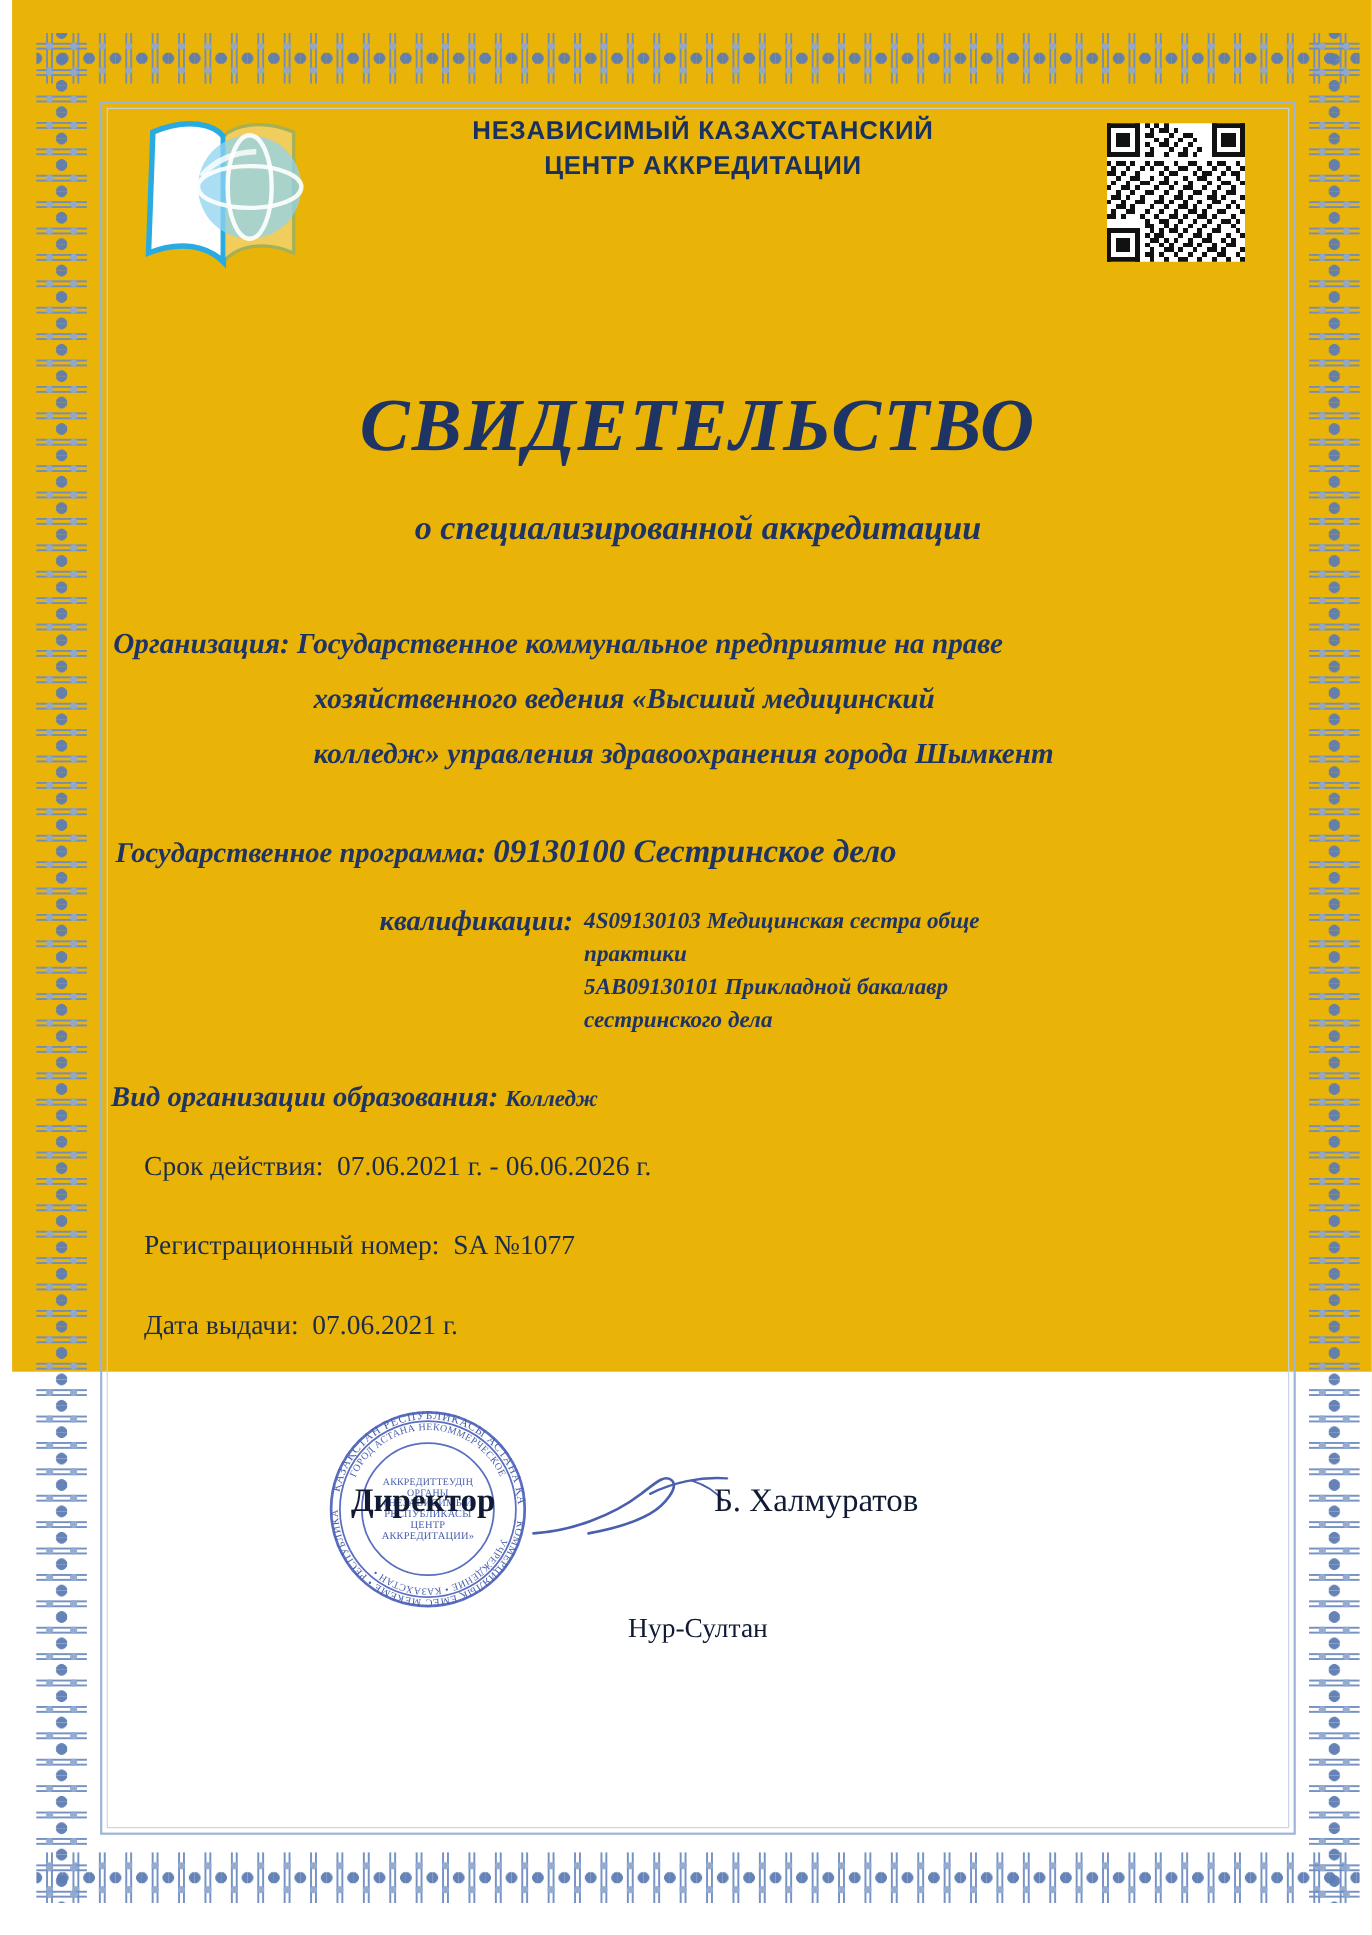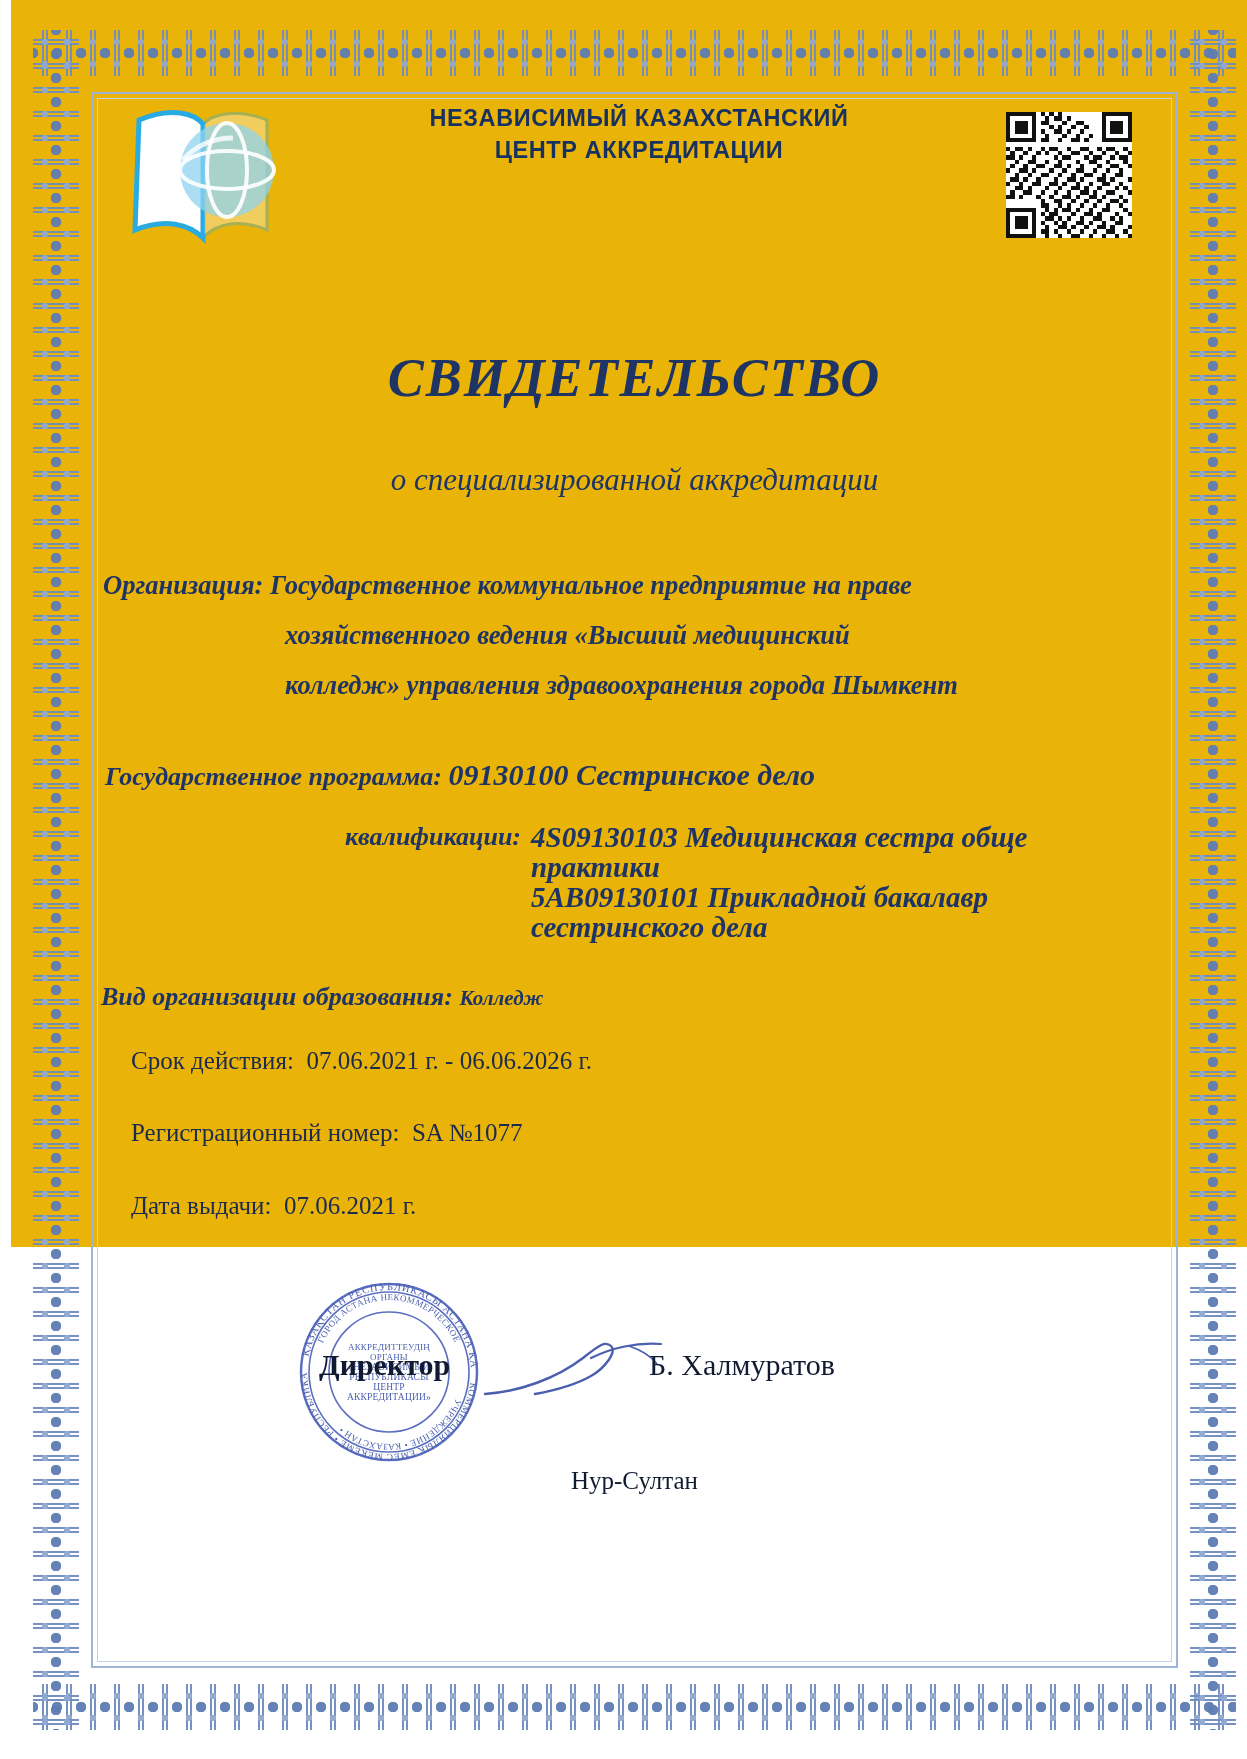--- a/index.html
+++ b/index.html
@@ -128,32 +128,32 @@
 
   .title-main {
     position: absolute;
     left: 0;
     top: 265px;
     width: 100%;
     text-align: center;
     font-family: "Liberation Serif", serif;
     font-weight: bold;
     font-style: italic;
-    font-size: 54px;
+    font-size: 68px;
     letter-spacing: 2px;
     color: #1d3464;
   }
   .title-sub {
     position: absolute;
     left: 0;
     top: 380px;
     width: 100%;
     text-align: center;
     font-family: "Liberation Serif", serif;
-    font-weight: normal;
+    font-weight: bold;
     font-style: italic;
     font-size: 31px;
     color: #1d3464;
   }
 
   .field {
     position: absolute;
     color: #1d3464;
   }
 
@@ -187,21 +187,21 @@
     font-style: italic;
     font-weight: bold;
     font-size: 26px;
   }
   .f-qual .qual-label { display: inline-block; vertical-align: top; width: 222px; text-align: right; }
   .f-qual .qual-values {
     display: inline-block;
     vertical-align: top;
     width: 610px;
     margin-left: 10px;
-    font-size: 29px;
+    font-size: 21px;
     line-height: 30px;
   }
 
   .f-type {
     left: 12px;
     top: 900px;
     font-style: italic;
     font-weight: bold;
     font-size: 26px;
   }

